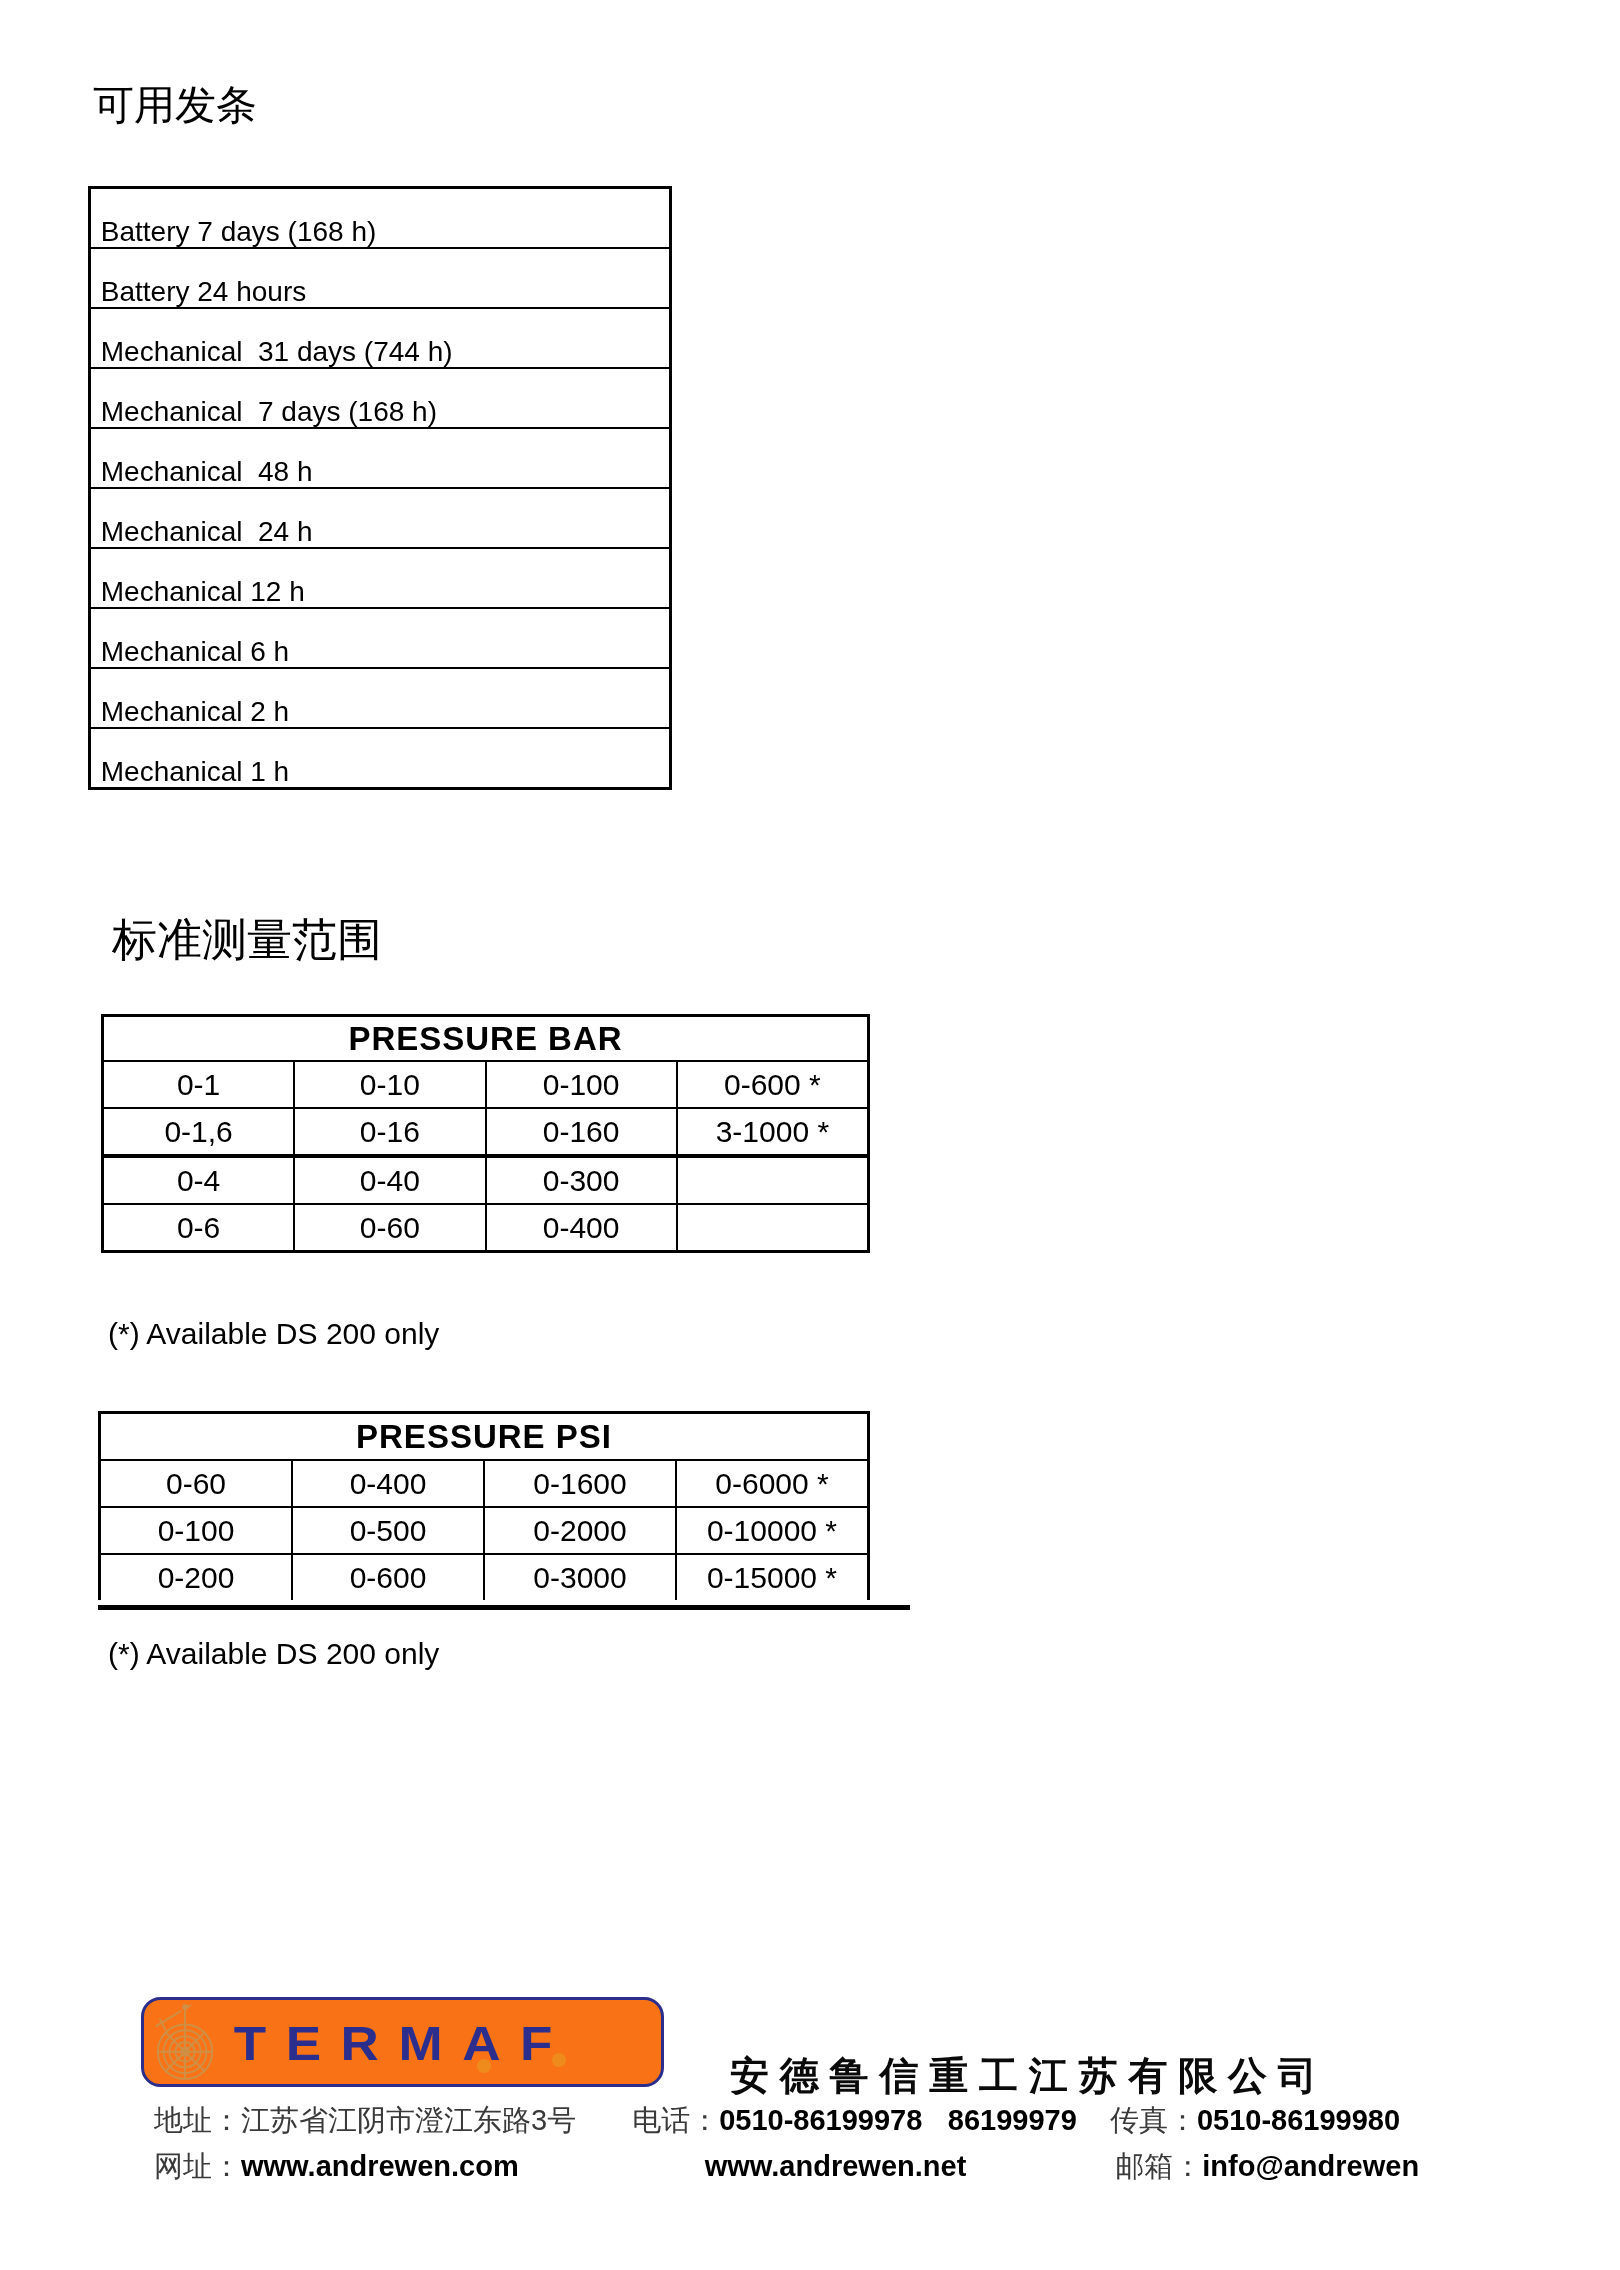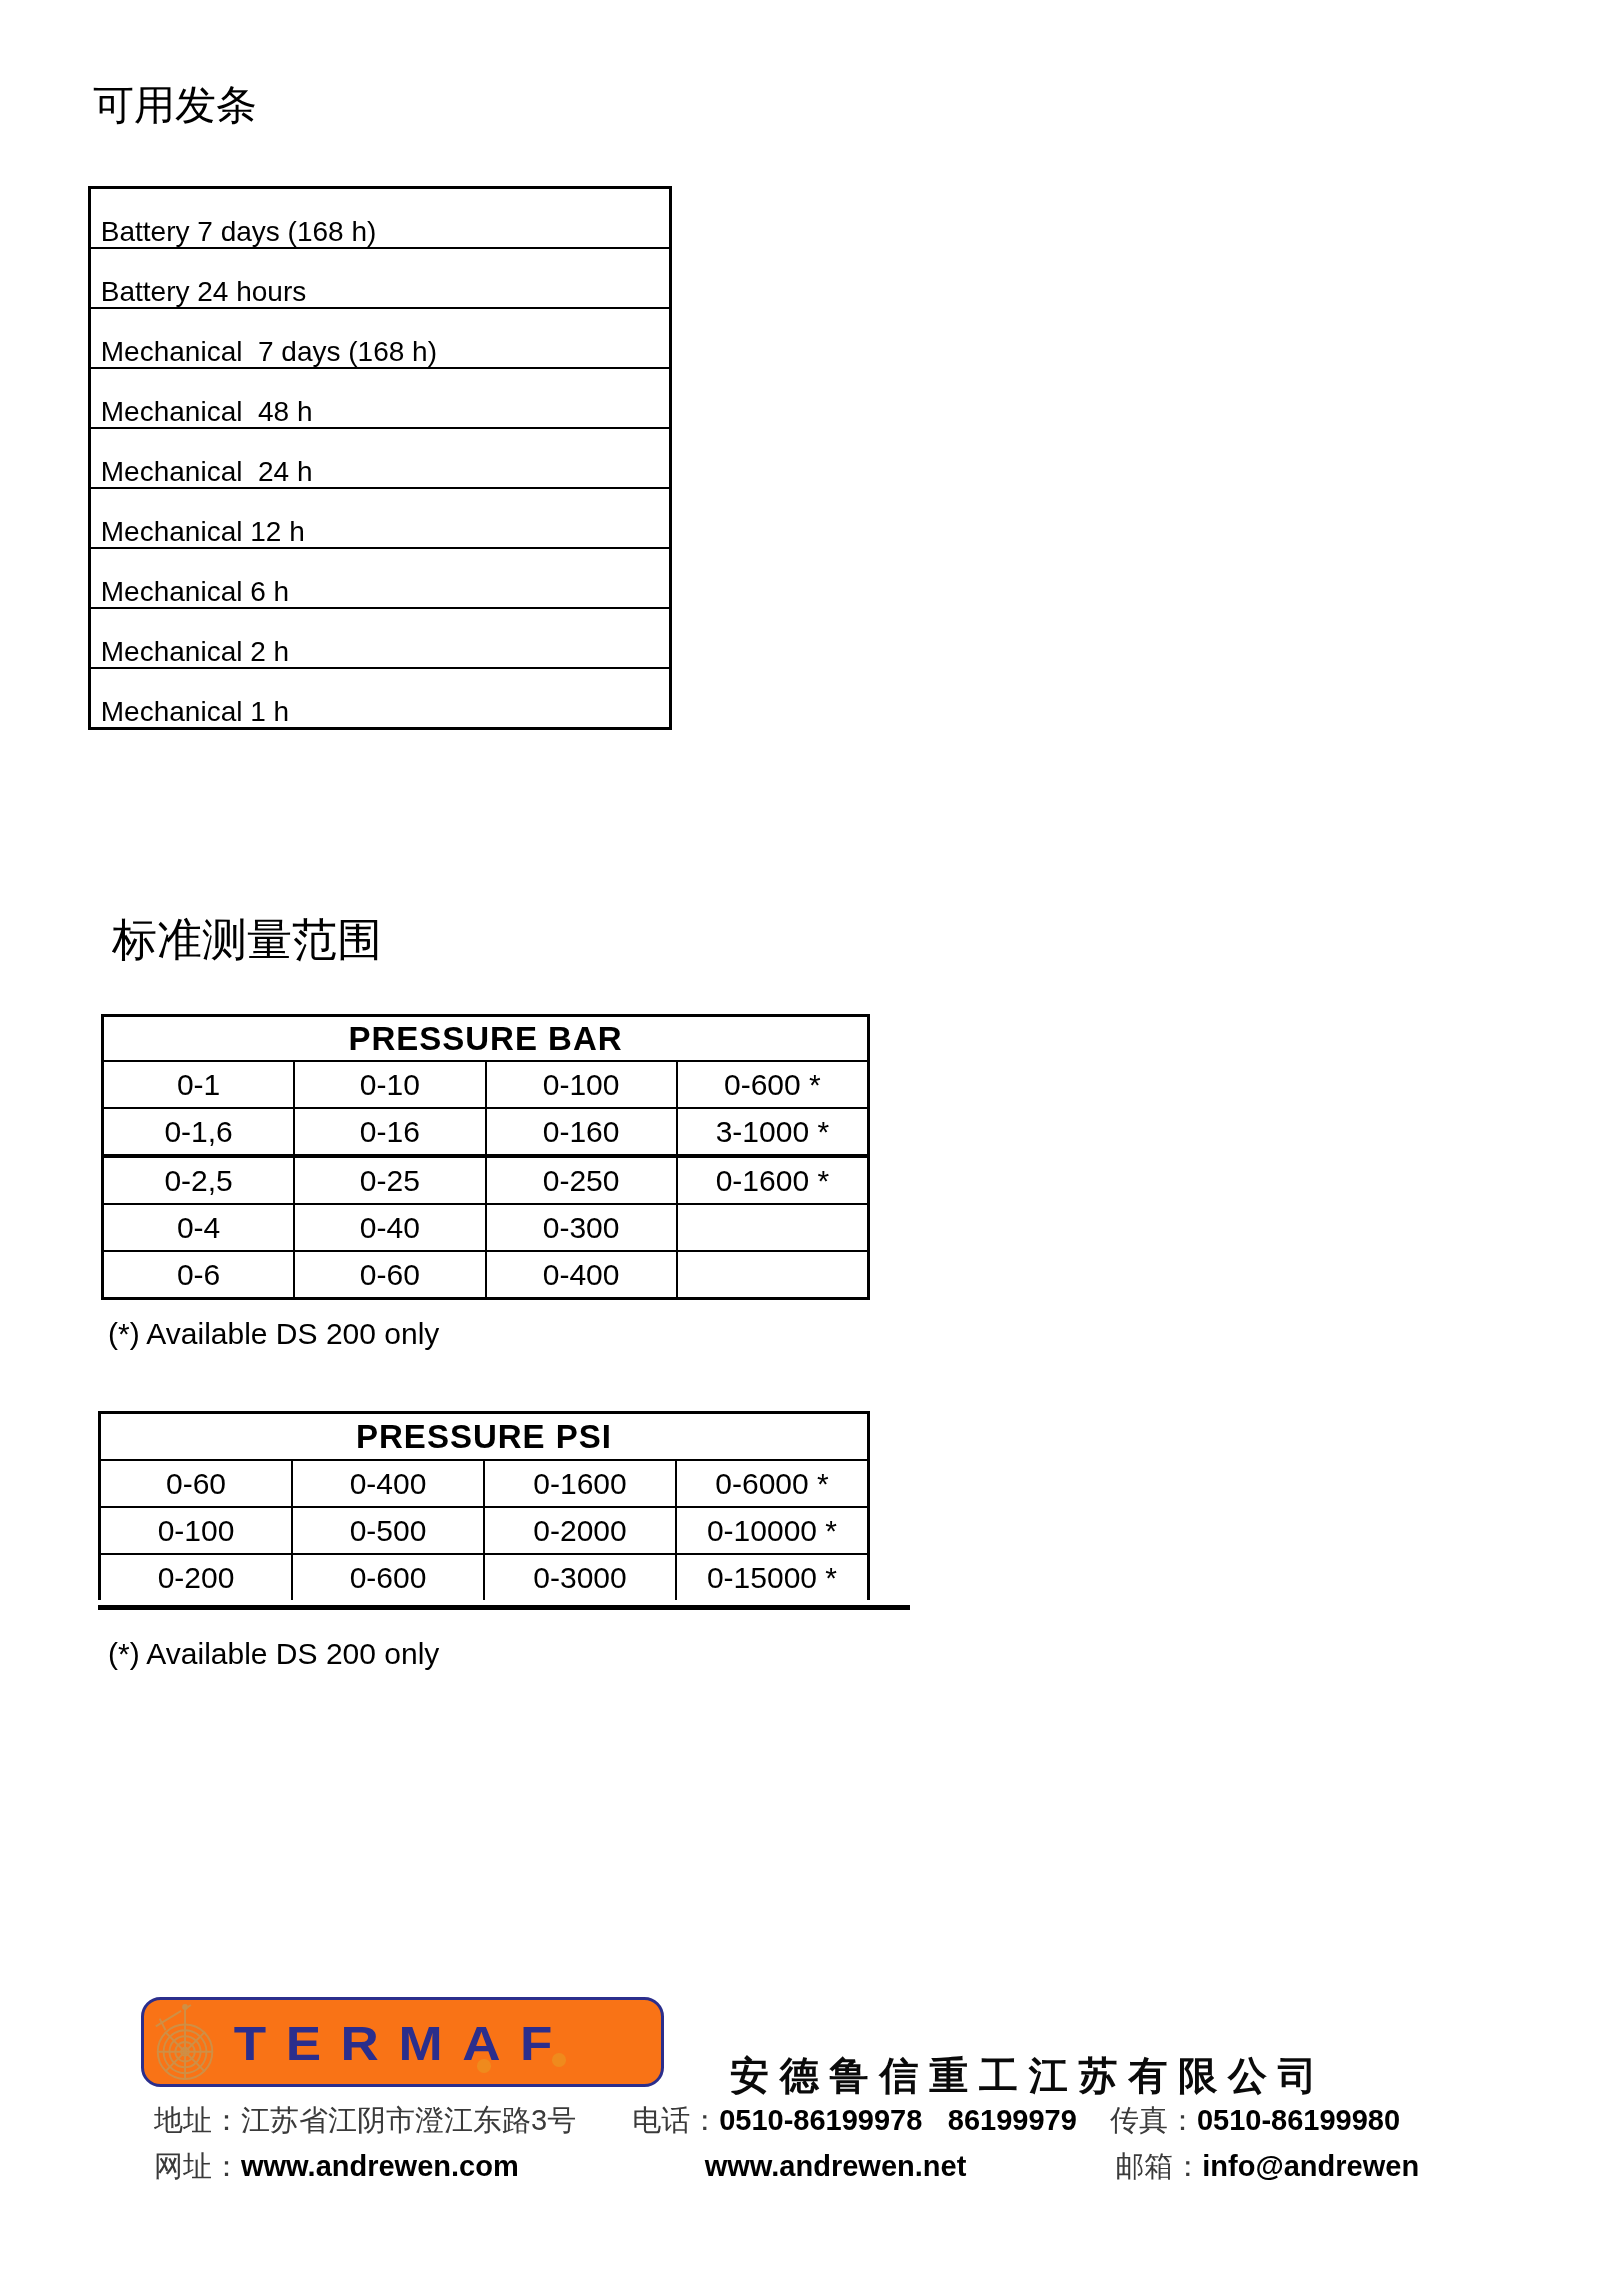--- a/index.html
+++ b/index.html
@@ -93,20 +93,21 @@
 </head>
 <body>
 
 <div class="page">
 
   <div class="cjk-title" id="title-springs">可用发条</div>
 
   <div class="springs-table">
     <div class="springs-row">Battery 7 days (168 h)</div>
     <div class="springs-row">Battery 24 hours</div>
+    <div class="springs-row">Mechanical  31 days (744 h)</div>
     <div class="springs-row">Mechanical  7 days (168 h)</div>
     <div class="springs-row">Mechanical  48 h</div>
     <div class="springs-row">Mechanical  24 h</div>
     <div class="springs-row">Mechanical 12 h</div>
     <div class="springs-row">Mechanical 6 h</div>
     <div class="springs-row">Mechanical 2 h</div>
     <div class="springs-row">Mechanical 1 h</div>
   </div>
 
   <div class="cjk-title" id="title-ranges">标准测量范围</div>
@@ -117,26 +118,20 @@
       <div class="pcell">0-1</div>
       <div class="pcell">0-10</div>
       <div class="pcell">0-100</div>
       <div class="pcell">0-600 *</div>
     </div>
     <div class="prow thick">
       <div class="pcell">0-1,6</div>
       <div class="pcell">0-16</div>
       <div class="pcell">0-160</div>
       <div class="pcell">3-1000 *</div>
-    </div>
-    <div class="prow">
-      <div class="pcell">0-2,5</div>
-      <div class="pcell">0-25</div>
-      <div class="pcell">0-250</div>
-      <div class="pcell">0-1600 *</div>
     </div>
     <div class="prow">
       <div class="pcell">0-4</div>
       <div class="pcell">0-40</div>
       <div class="pcell">0-300</div>
       <div class="pcell"></div>
     </div>
     <div class="prow">
       <div class="pcell">0-6</div>
       <div class="pcell">0-60</div>

